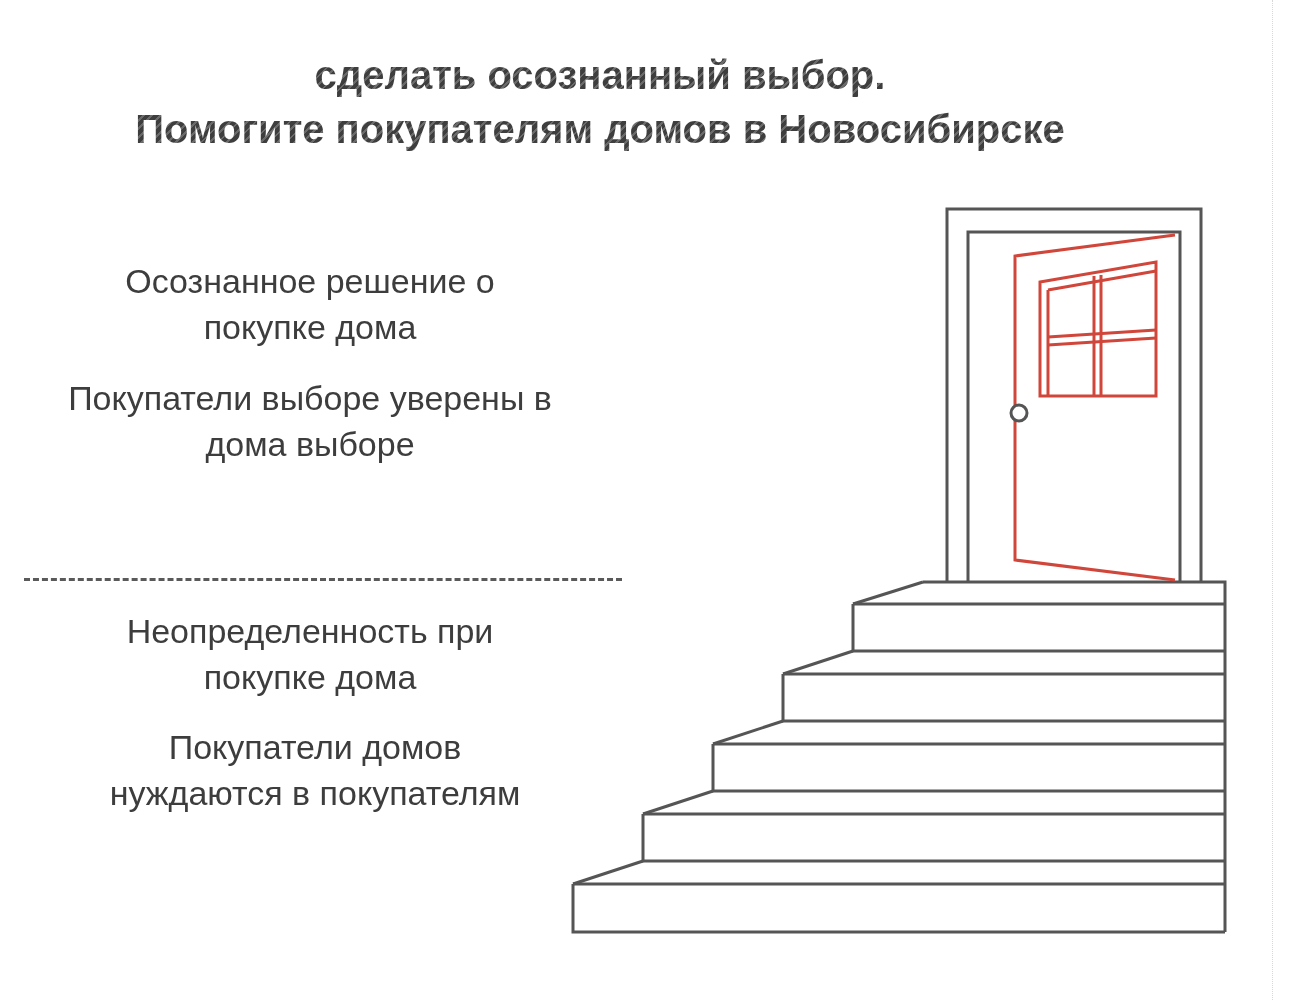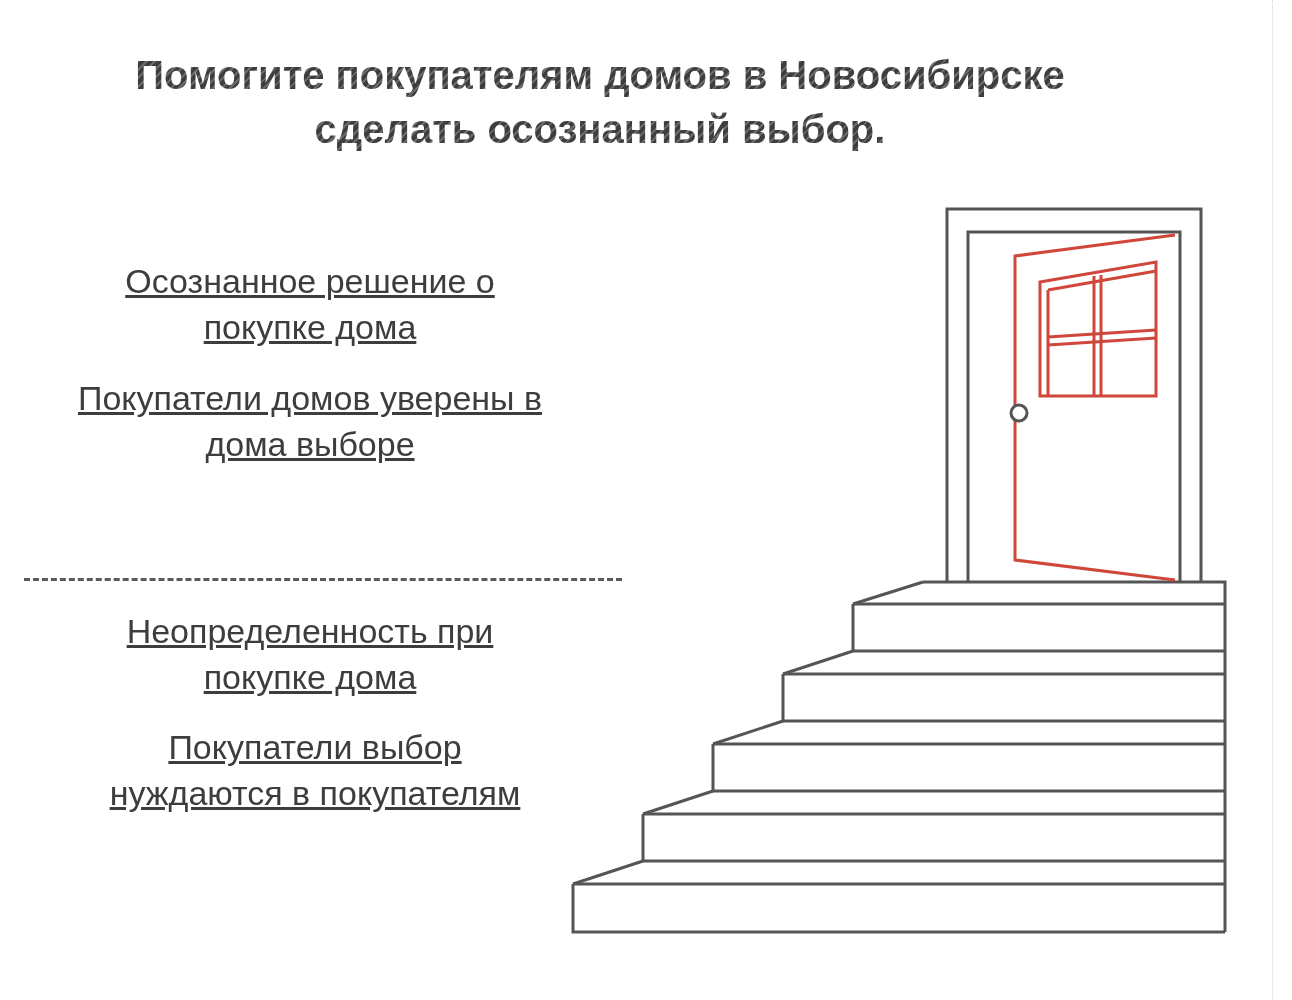--- a/index.html
+++ b/index.html
@@ -11,56 +11,56 @@
       color: #4a4a4a; letter-spacing: 0px;
       font-family: "Liberation Sans", "DejaVu Sans", sans-serif;
       background: repeating-linear-gradient(135deg, #3e3e3e 0px, #3e3e3e 4px, #6a6a6a 4px, #6a6a6a 6px);
       -webkit-background-clip: text; background-clip: text; -webkit-text-fill-color: transparent;
     }
     .title .line { display: block; }
     .label {
       position: absolute; text-align: center; color: #3d3d3d;
       font-size: 34px; line-height: 46px; font-weight: normal;
     }
-    .label .line { display: block; text-decoration: underline; }
+    .label .line { display: block; }
     .divider {
       position: absolute; left: 24px; top: 578px; width: 598px; height: 0;
       border-top: 3px dashed #5a5a5a;
     }
     .art { position: absolute; left: 0; top: 0; }
     .vguide {
       position: absolute; left: 1272px; top: 0; height: 1000px; width: 0;
       border-left: 1px dotted #d8d8d8;
     }
   </style>
 </head>
 <body>
 
 <div class="title">
+  <span class="line">сделать осознанный выбор.</span>
   <span class="line">Помогите покупателям домов в Новосибирске</span>
-  <span class="line">сделать осознанный выбор.</span>
 </div>
 
 <div class="label" style="left:30px; top:258px; width:560px;">
   <span class="line">Осознанное решение о</span>
   <span class="line">покупке дома</span>
 </div>
 <div class="label" style="left:30px; top:375px; width:560px;">
-  <span class="line">Покупатели домов уверены в</span>
+  <span class="line">Покупатели выборе уверены в</span>
   <span class="line">дома выборе</span>
 </div>
 
 <div class="divider"></div>
 
 <div class="label" style="left:30px; top:608px; width:560px;">
   <span class="line">Неопределенность при</span>
   <span class="line">покупке дома</span>
 </div>
 <div class="label" style="left:30px; top:724px; width:570px;">
-  <span class="line">Покупатели выбор</span>
+  <span class="line">Покупатели домов</span>
   <span class="line">нуждаются в покупателям</span>
 </div>
 
 <div class="vguide"></div>
 
 <svg class="art" width="1292" height="1000" viewBox="0 0 1292 1000">
   <g fill="none" stroke="#555555" stroke-width="3" stroke-linejoin="miter">
 
     <path d="M947 582 V209 H1201 V582"></path>
 

